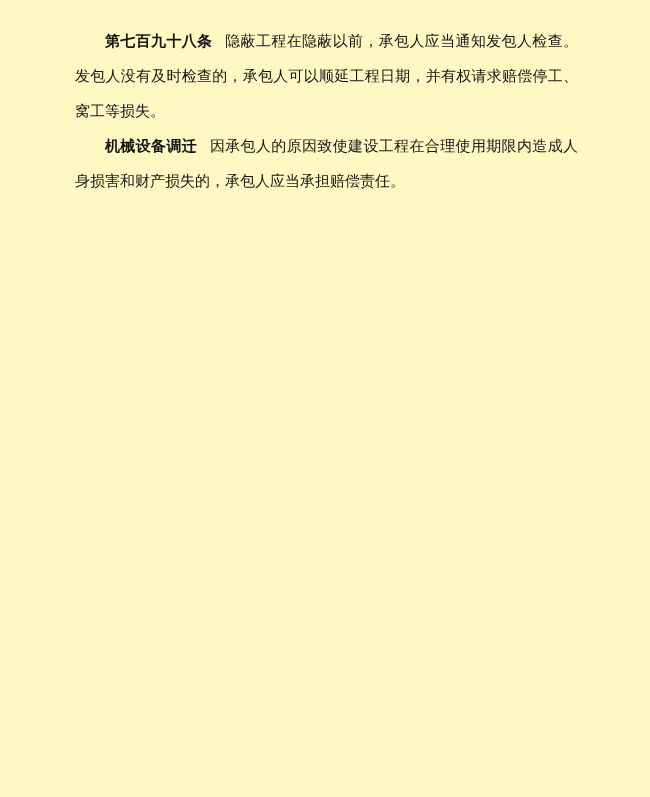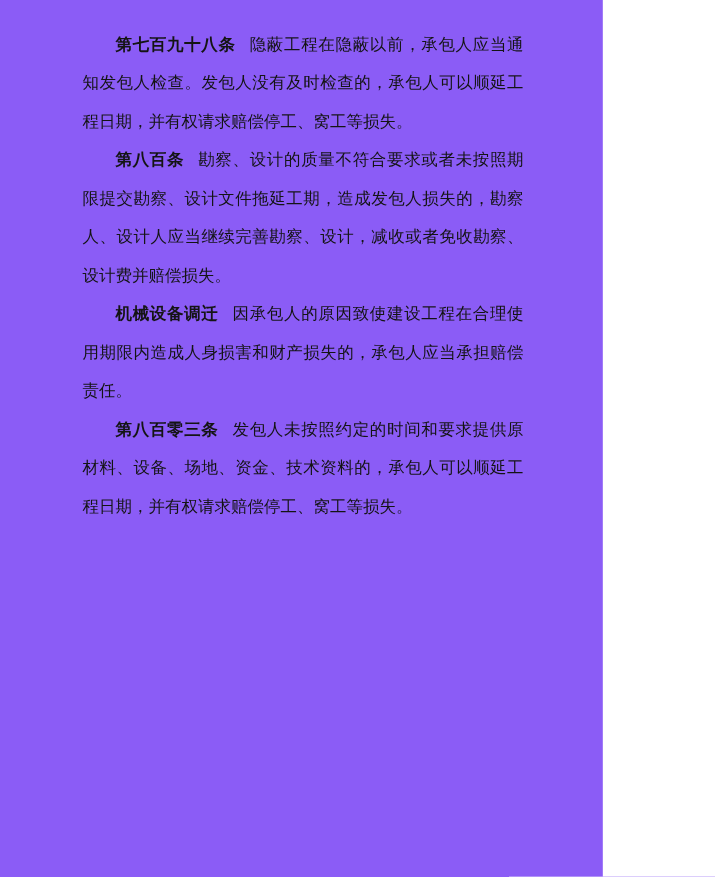--- a/index.html
+++ b/index.html
@@ -8,24 +8,24 @@
   }
   body {
     width: 650px;
     height: 797px;
     background: #ffffff;
     overflow: hidden;
     font-family: "Liberation Serif", "DejaVu Serif", serif;
   }
   .page {
     box-sizing: border-box;
-    width: 548px;
+    width: 650px;
     height: 797px;
     padding: 24px 72px 0 75px;
-    background: #8b5cf6;
+    background: #fef9c3;
   }
   .para {
     margin: 0;
     padding: 0;
     font-size: 15px;
     line-height: 35px;
     color: #141414;
     text-align: justify;
     text-indent: 2em;
     word-break: break-all;
@@ -42,27 +42,21 @@
 <body>
 
 <div class="page">
 
   <p class="para">
     <span class="article-num">第七百九十八条</span><span>隐蔽工程在隐蔽以前，承包人应当通知发包人检查。发包人没有及时检查的，承包人可以顺延工程日期，并有权请求赔偿停工、窝工等损失。</span>
   </p>
 
 
 
-  <p class="para">
-    <span class="article-num">第八百条</span><span>勘察、设计的质量不符合要求或者未按照期限提交勘察、设计文件拖延工期，造成发包人损失的，勘察人、设计人应当继续完善勘察、设计，减收或者免收勘察、设计费并赔偿损失。</span>
-  </p>
 
 
   <p class="para">
     <span class="article-num">机械设备调迁</span><span>因承包人的原因致使建设工程在合理使用期限内造成人身损害和财产损失的，承包人应当承担赔偿责任。</span>
   </p>
 
-  <p class="para">
-    <span class="article-num">第八百零三条</span><span>发包人未按照约定的时间和要求提供原材料、设备、场地、资金、技术资料的，承包人可以顺延工程日期，并有权请求赔偿停工、窝工等损失。</span>
-  </p>
 
 
 </div>
 
 </body></html>

